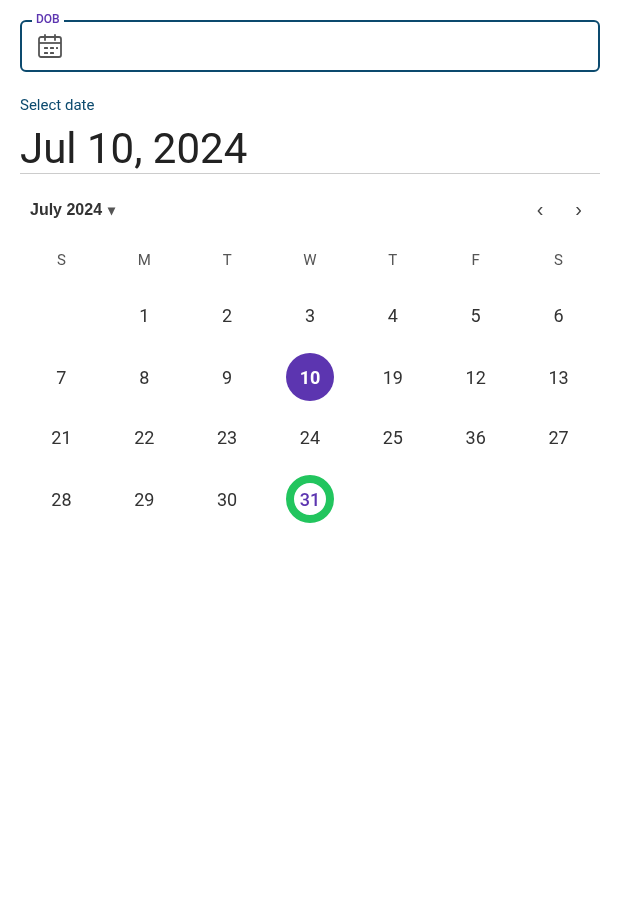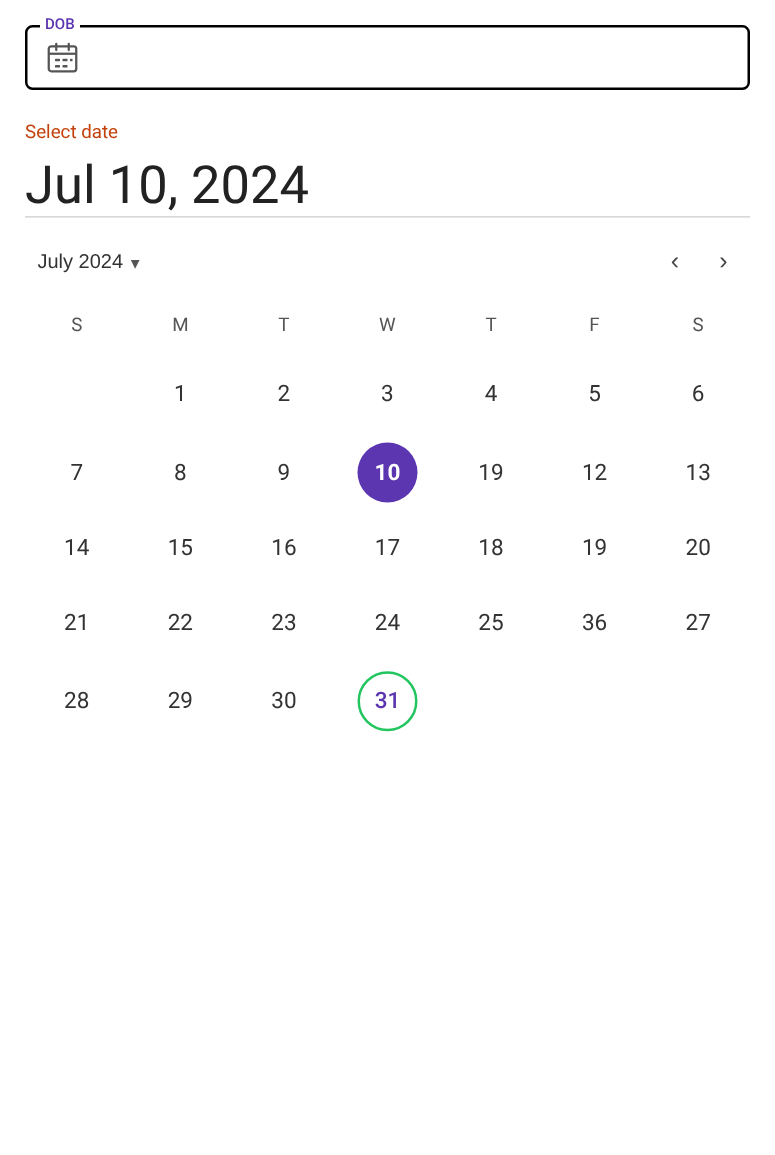--- a/index.html
+++ b/index.html
@@ -7,21 +7,21 @@
       font-family: Roboto, Arial, sans-serif;
       background: #fff;
       width: 620px;
       min-height: 924px;
       padding: 20px;
     }
 
     
     .dob-wrapper {
       position: relative;
-      border: 2px solid #000000;
+      border: 2px solid #0c4a6e;
       border-radius: 6px;
       padding: 10px 14px 10px 14px;
       margin-bottom: 24px;
     }
     .dob-label {
       position: absolute;
       top: -10px;
       left: 10px;
       background: #fff;
       padding: 0 4px;
@@ -41,21 +41,21 @@
     }
     .dob-calendar-icon {
       width: 28px;
       height: 28px;
       color: #555;
     }
 
     
     .select-date-label {
       font-size: 15px;
-      color: #c2410c;
+      color: #0c4a6e;
       margin-bottom: 10px;
     }
 
     .selected-date-display {
       font-size: 42px;
       color: #222;
       font-weight: 400;
     }
 
     .divider {
@@ -74,21 +74,21 @@
     }
     .month-label-btn {
       display: flex;
       align-items: center;
       gap: 6px;
       font-size: 16px;
       color: #333;
       background: none;
       border: none;
       cursor: pointer;
-      font-weight: 400;
+      font-weight: 700;
     }
     .chevron-down {
       font-size: 14px;
       color: #555;
     }
     .nav-arrows {
       display: flex;
       align-items: center;
       gap: 16px;
     }
@@ -130,21 +130,21 @@
       border-radius: 50%;
       cursor: pointer;
       font-size: 18px;
     }
     .day-cell.selected {
       background: #5c35b0;
       color: #fff;
       font-weight: 700;
     }
     .day-cell.today-outline {
-      border: 2px solid #22c55e;
+      border: 8px solid #22c55e;
       color: #5c35b0;
       font-weight: 500;
     }
     .day-cell.empty {
       cursor: default;
     }
   </style>
 </head>
 <body>
 
@@ -209,29 +209,20 @@
       <tr>
         <td><span class="day-cell">7</span></td>
         <td><span class="day-cell">8</span></td>
         <td><span class="day-cell">9</span></td>
         <td><span class="day-cell selected">10</span></td>
         <td><span class="day-cell">19</span></td>
         <td><span class="day-cell">12</span></td>
         <td><span class="day-cell">13</span></td>
       </tr>
       <tr>
-        <td><span class="day-cell">14</span></td>
-        <td><span class="day-cell">15</span></td>
-        <td><span class="day-cell">16</span></td>
-        <td><span class="day-cell">17</span></td>
-        <td><span class="day-cell">18</span></td>
-        <td><span class="day-cell">19</span></td>
-        <td><span class="day-cell">20</span></td>
-      </tr>
-      <tr>
         <td><span class="day-cell">21</span></td>
         <td><span class="day-cell">22</span></td>
         <td><span class="day-cell">23</span></td>
         <td><span class="day-cell">24</span></td>
         <td><span class="day-cell">25</span></td>
         <td><span class="day-cell">36</span></td>
         <td><span class="day-cell">27</span></td>
       </tr>
       <tr>
         <td><span class="day-cell">28</span></td>

